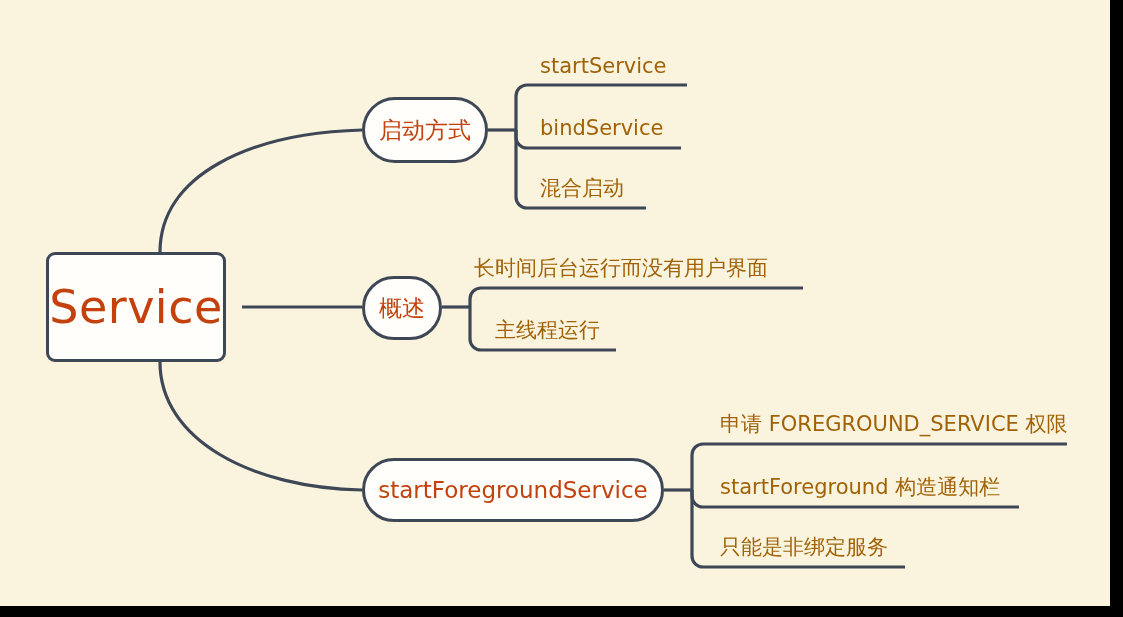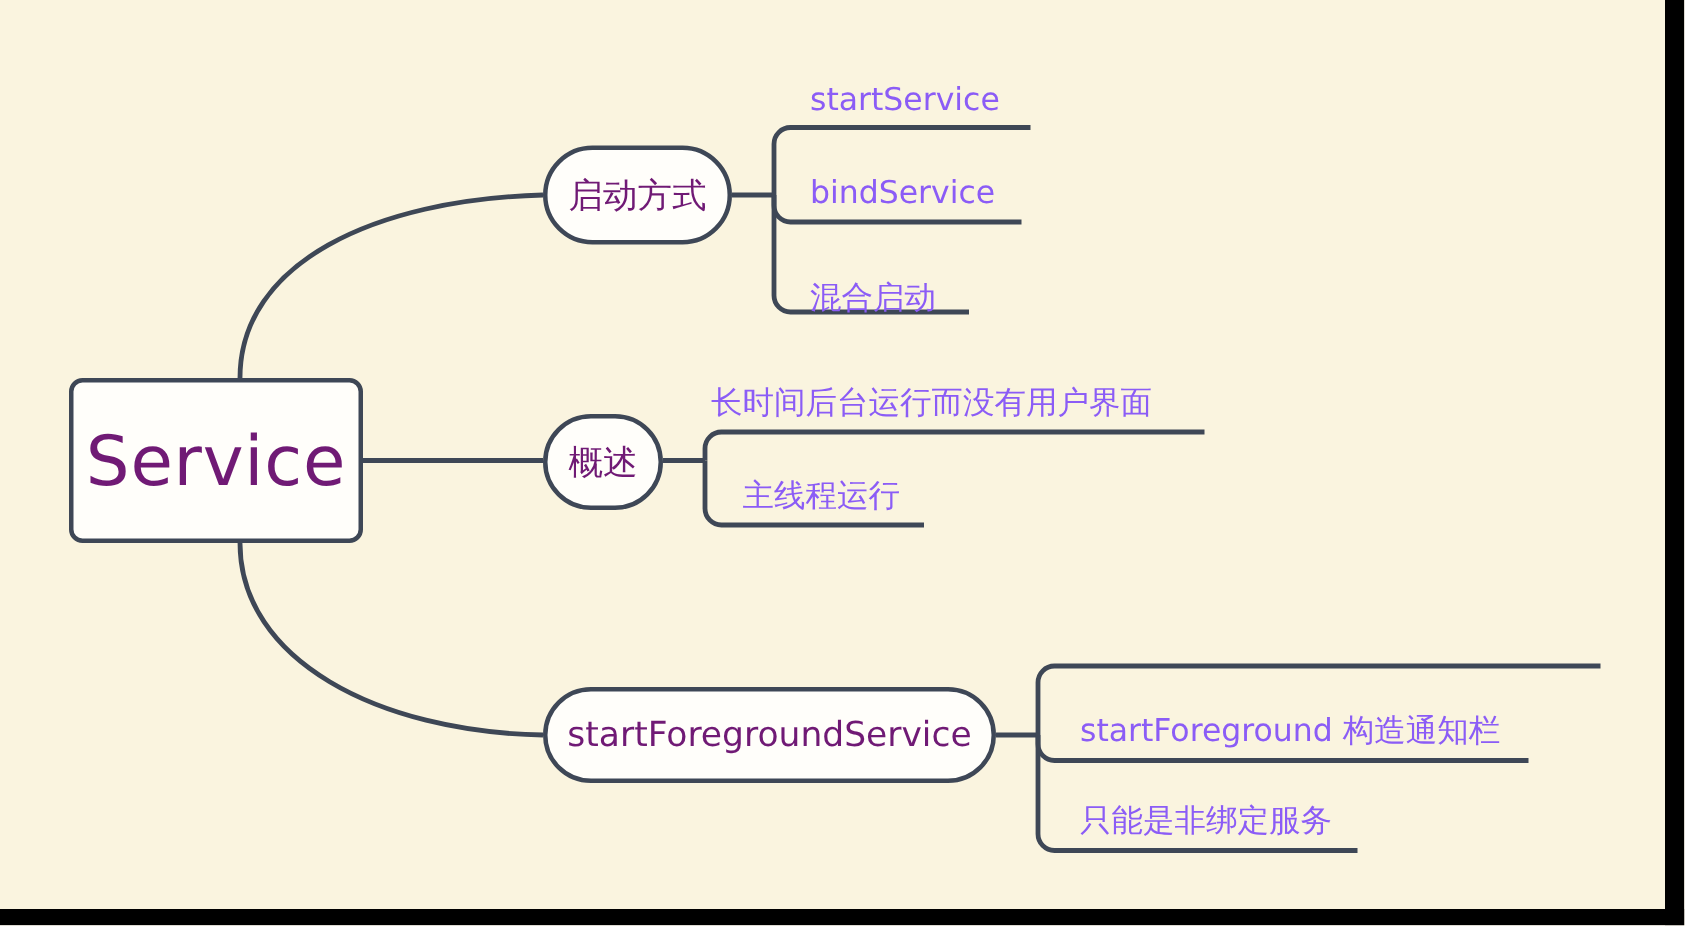--- a/index.html
+++ b/index.html
@@ -43,27 +43,27 @@
   }
 
   .node {
     position: absolute;
     box-sizing: border-box;
     display: flex;
     align-items: center;
     justify-content: center;
     background: #fffefa;
     border: 3px solid #3e4756;
-    color: #701a75;
+    color: #c2410c;
     white-space: nowrap;
   }
   #node-root {
     left: 46px;
     top: 252px;
-    width: 196px;
+    width: 180px;
     height: 110px;
     border-radius: 9px;
     font-size: 46px;
     letter-spacing: 0.5px;
   }
   .branch-node {
     border-radius: 999px;
     font-size: 23px;
   }
   #node-branch-0 {
@@ -79,21 +79,21 @@
     height: 64px;
   }
   #node-branch-2 {
     left: 362px;
     top: 458px;
     width: 302px;
     height: 64px;
   }
   .leaf-label {
     position: absolute;
-    color: #8b5cf6;
+    color: #a16207;
     font-size: 21px;
     white-space: nowrap;
     line-height: 1;
   }
 </style>
 </head>
 <body>
 
 <div id="canvas">
 
@@ -131,23 +131,24 @@
   </div>
   <div class="node branch-node" id="node-branch-2">
     <span>startForegroundService</span>
   </div>
   <div class="node branch-node" id="node-branch-1">
     <span>概述</span>
   </div>
 
   <div class="leaf-label" style="left:540px; top:56px;">startService</div>
   <div class="leaf-label" style="left:540px; top:118px;text-align:center;">bindService</div>
-  <div class="leaf-label" style="left:540px; top:178px;margin-top:10px;">混合启动</div>
+  <div class="leaf-label" style="left:540px; top:178px;">混合启动</div>
 
   <div class="leaf-label" style="left:474px; top:258px;text-align:center;">长时间后台运行而没有用户界面</div>
   <div class="leaf-label" style="left:495px; top:320px;">主线程运行</div>
 
+  <div class="leaf-label" style="left:720px; top:414px;">申请 FOREGROUND_SERVICE 权限</div>
   <div class="leaf-label" style="left:720px; top:477px;">startForeground 构造通知栏</div>
   <div class="leaf-label" style="left:720px; top:537px;">只能是非绑定服务</div>
 
   <div id="edge-right"></div>
   <div id="edge-bottom"></div>
 </div>
 
 </body></html>

